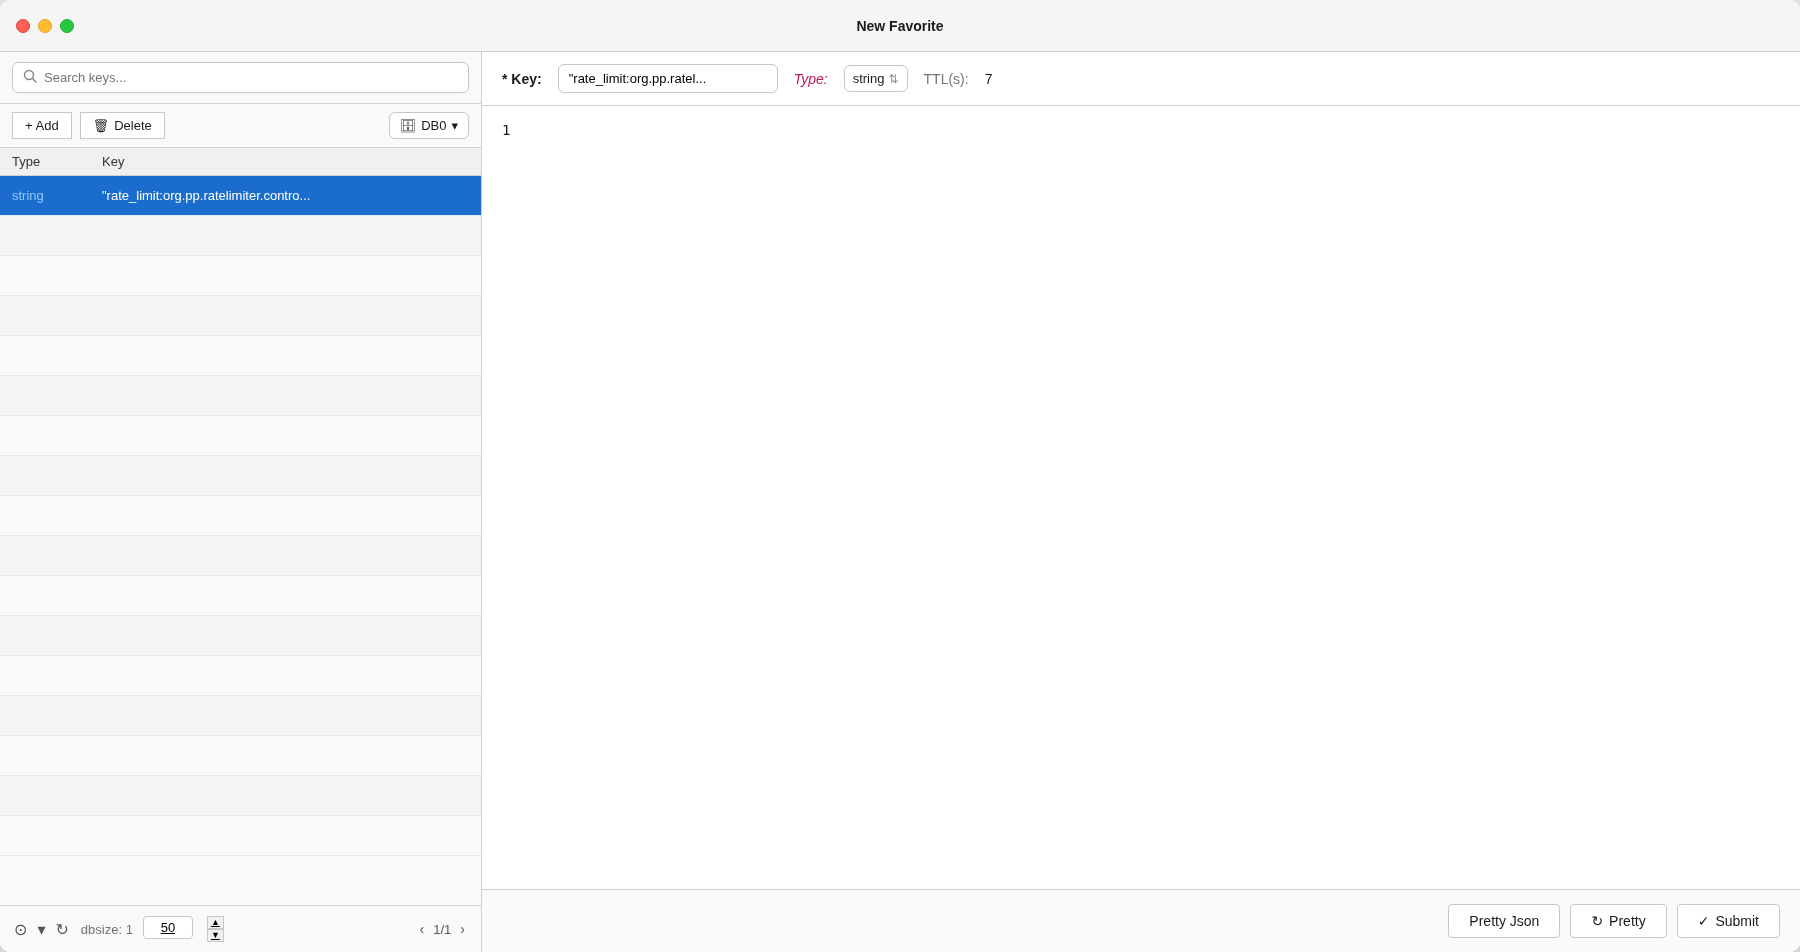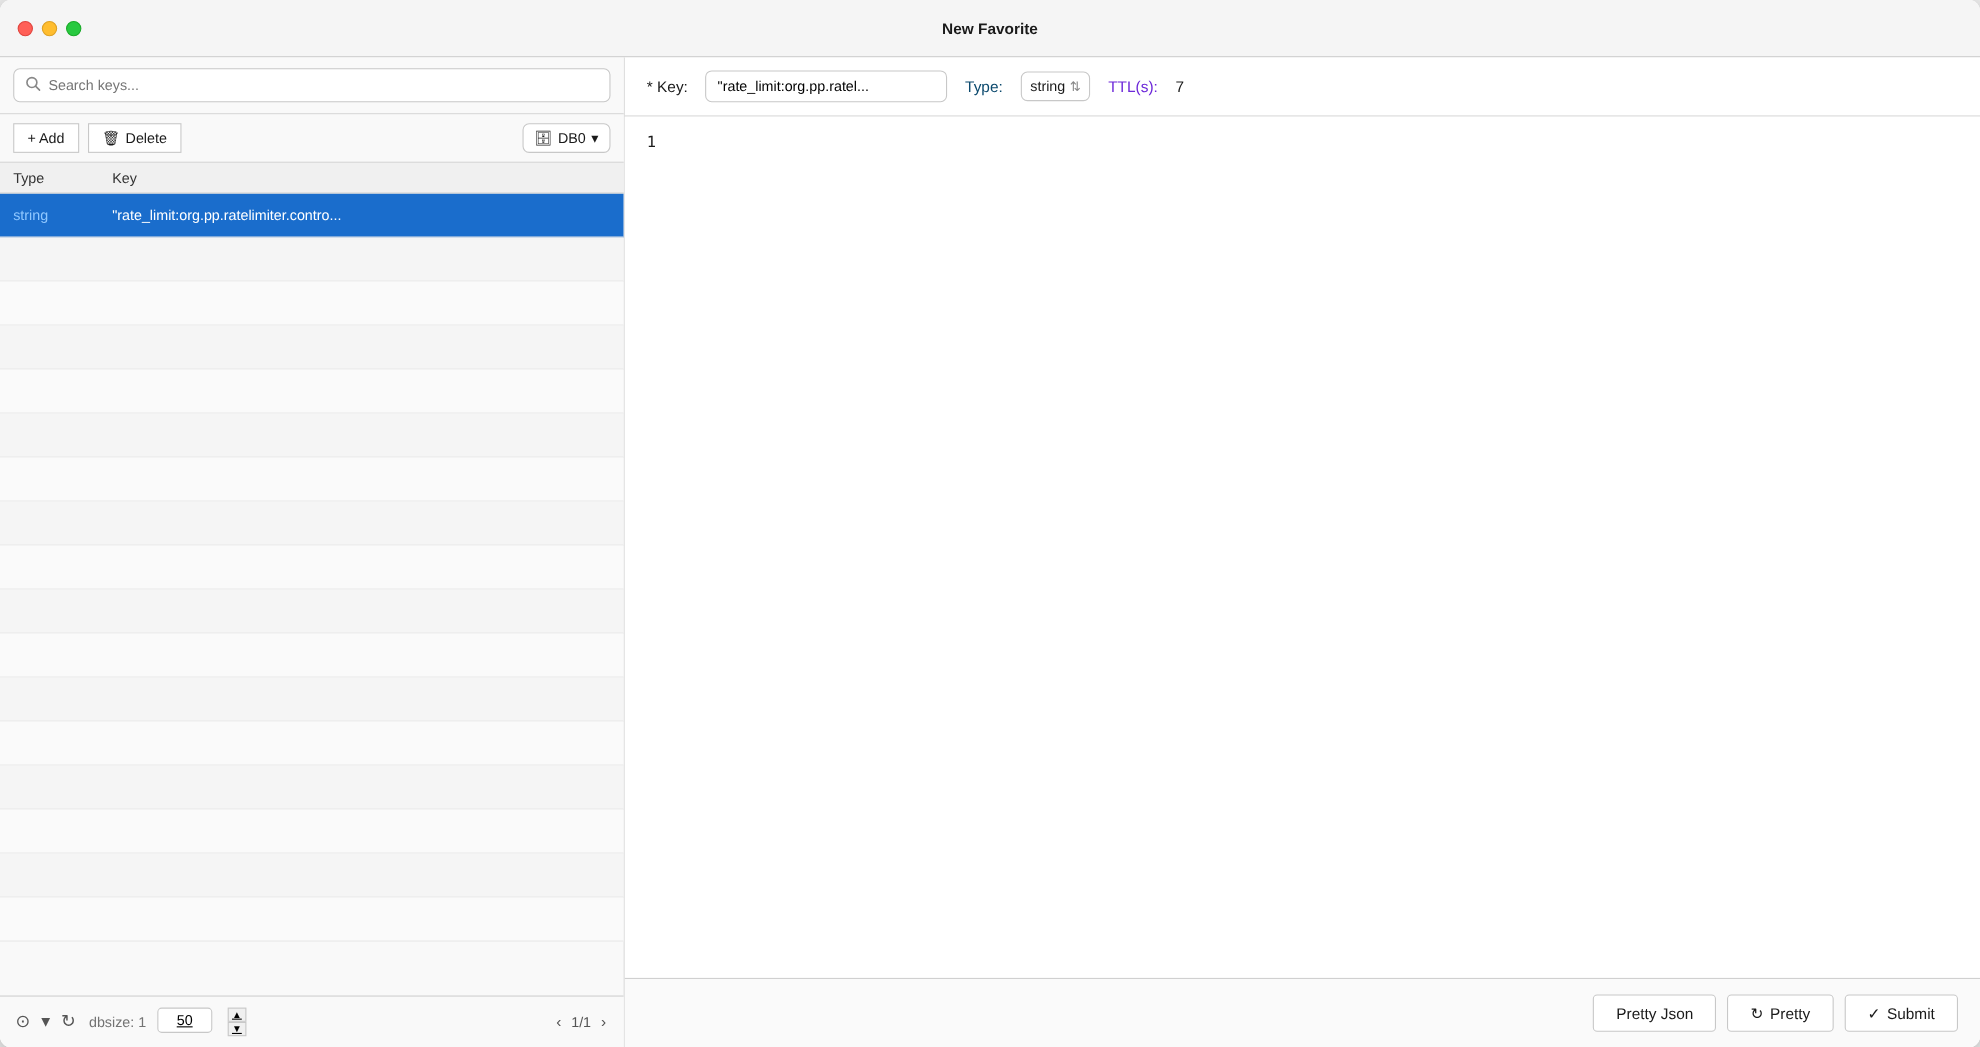--- a/index.html
+++ b/index.html
@@ -68,21 +68,21 @@
 
     
     .main-layout {
       display: flex;
       flex: 1;
       overflow: hidden;
     }
 
     
     .sidebar {
-      width: 568px;
+      width: 482px;
       display: flex;
       flex-direction: column;
       border-right: 1px solid #d0d0d0;
       background: #f9f9f9;
       flex-shrink: 0;
     }
 
     .search-bar {
       padding: 10px 12px;
       border-bottom: 1px solid #d0d0d0;
@@ -296,59 +296,60 @@
       display: flex;
       align-items: center;
       padding: 12px 20px;
       border-bottom: 1px solid #d0d0d0;
       gap: 16px;
       flex-shrink: 0;
     }
 
     .key-field-label {
       font-size: 14px;
-      font-weight: 400;
+      font-weight: 700;
       color: #1a1a1a;
       flex-shrink: 0;
     }
 
     .key-field-input {
       padding: 6px 10px;
       border: 1px solid #c8c8c8;
       border-radius: 6px;
       font-size: 13px;
       background: #ffffff;
       width: 220px;
     }
 
     .type-label {
       font-size: 14px;
-      color: #0c4a6e;
-      flex-shrink: 0;
+      color: #be185d;
+      flex-shrink: 0;
+      font-style: italic;
     }
 
     .type-select-wrapper {
       display: flex;
       align-items: center;
       border: 1px solid #c8c8c8;
       border-radius: 6px;
       background: #ffffff;
       padding: 5px 8px;
       gap: 4px;
       cursor: pointer;
     }
 
     .type-select-text {
       font-size: 13px;
       color: #1a1a1a;
     }
 
     .ttl-label {
       font-size: 14px;
-      color: #6d28d9;
+      color: #737373;
       flex-shrink: 0;
     }
 
     .ttl-value {
       font-size: 14px;
       color: #1a1a1a;
     }
 
     .content-editor {
       flex: 1;

